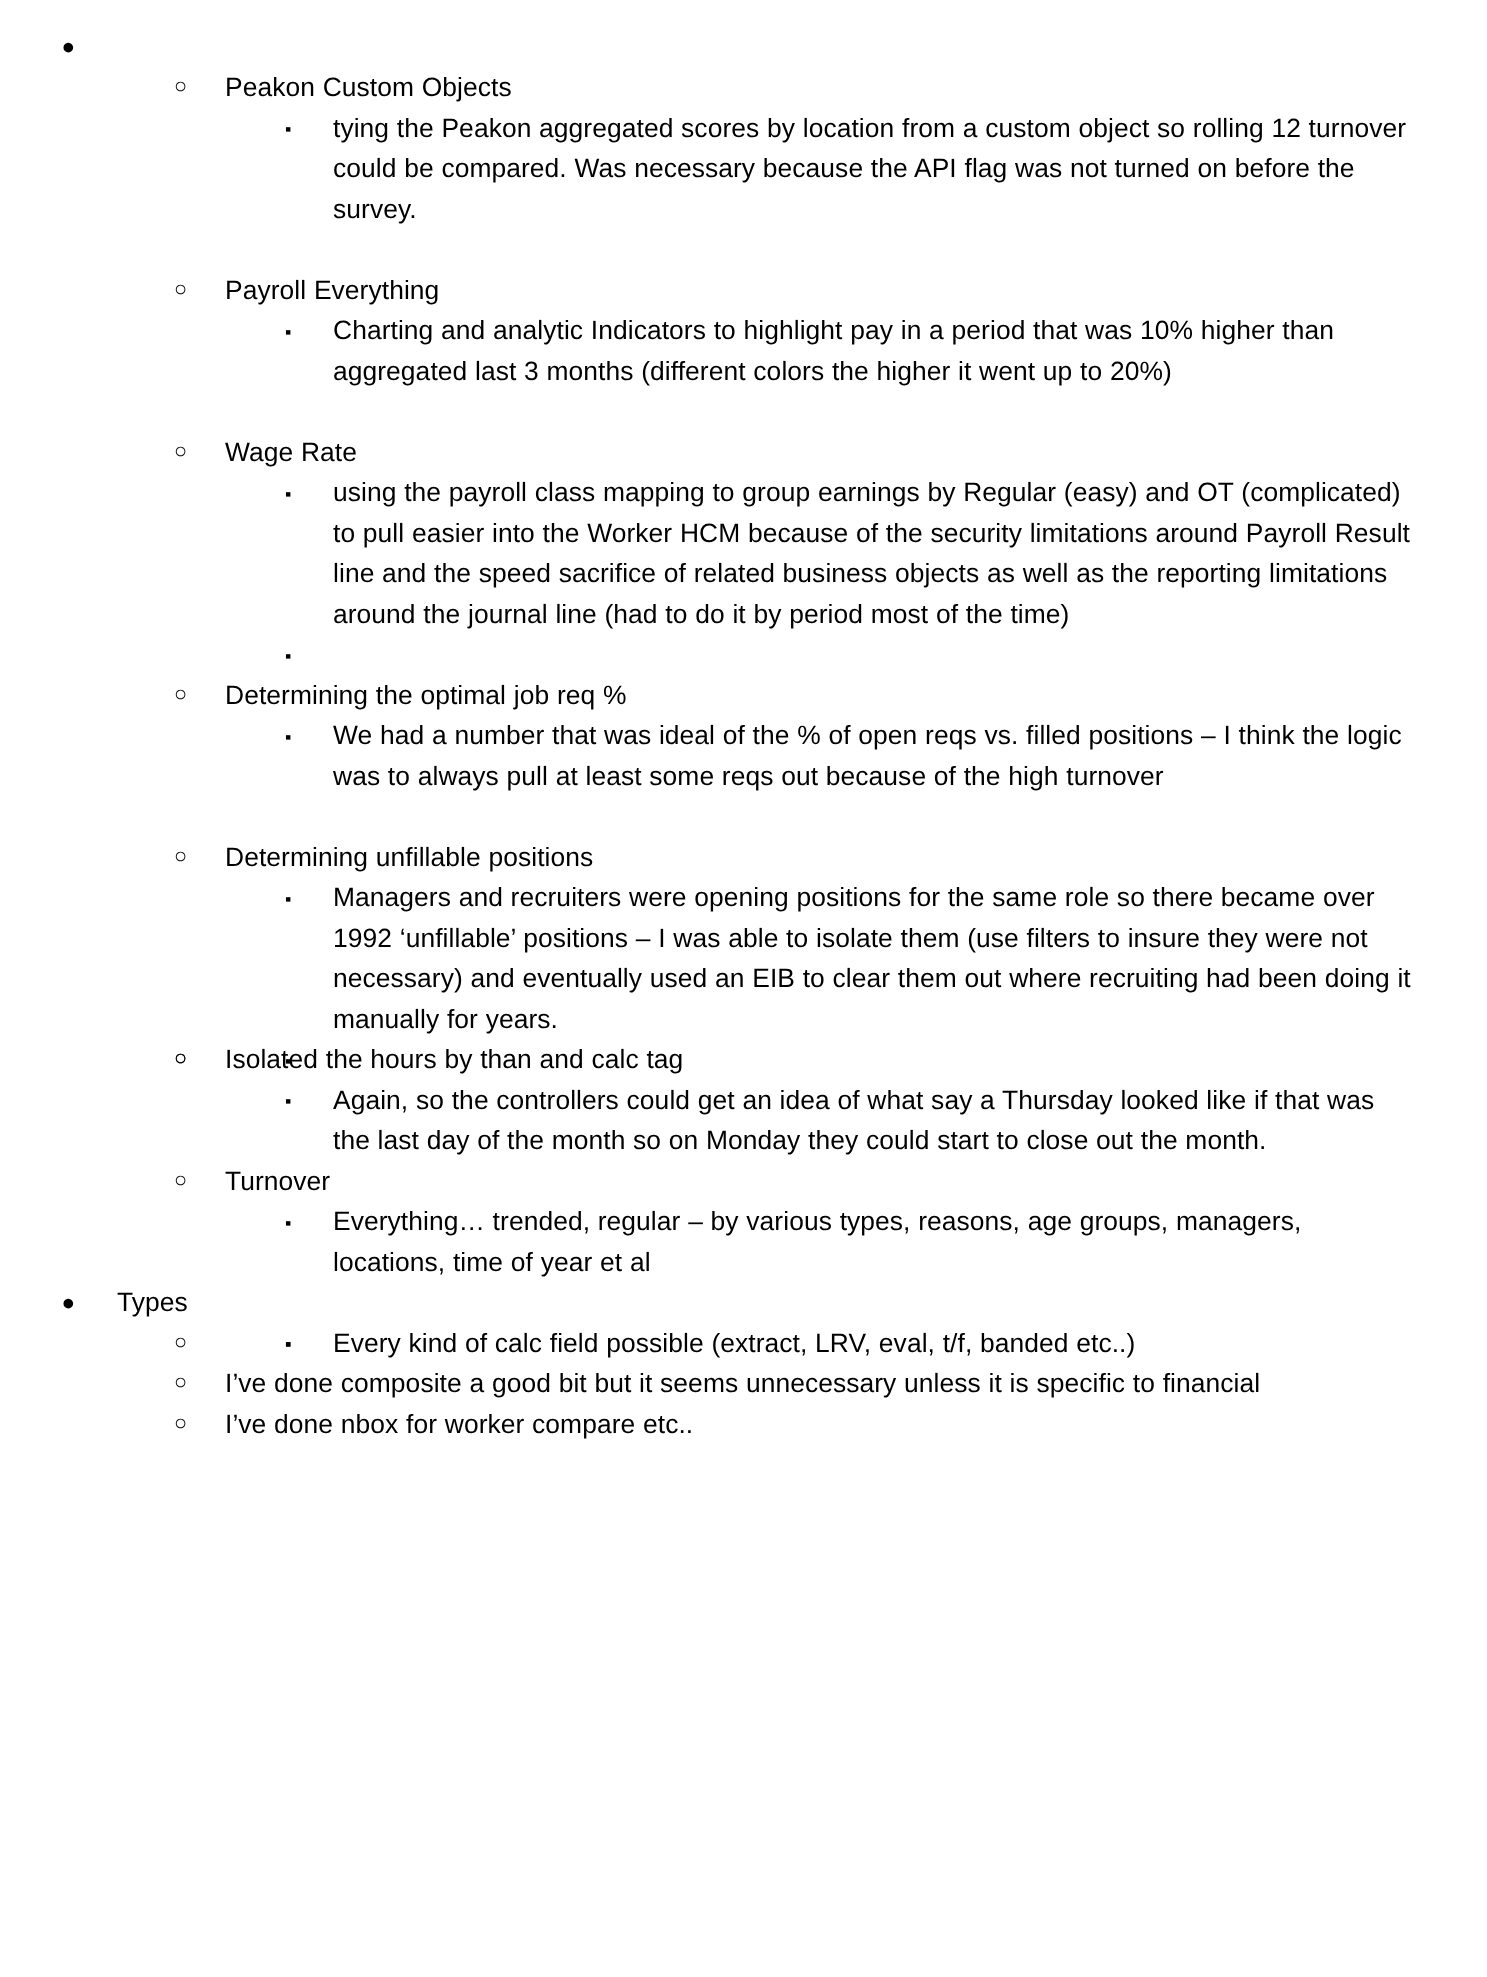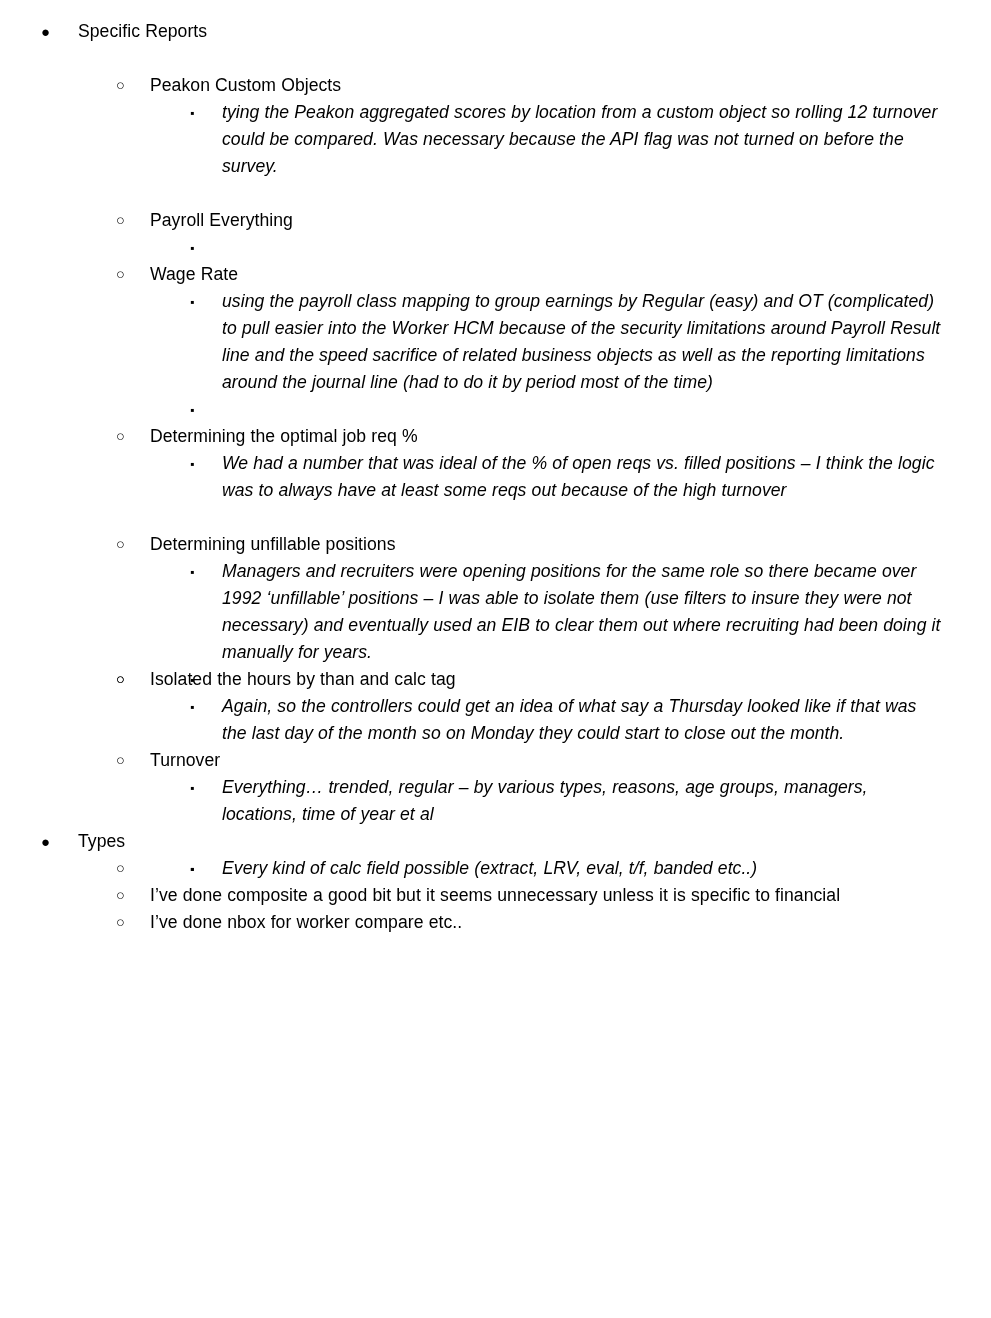--- a/index.html
+++ b/index.html
@@ -80,36 +80,34 @@
     padding-left: 222px;
     padding-right: 50px;
   }
   .lvl3 .marker {
     left: 190px;
     font-size: 12px;
     line-height: 28px;
   }
   .lvl3 .txt {
     max-width: 720px;
-    font-style: italic;
   }
 
   
   .gap {
     height: 27px;
   }
 </style>
 </head>
 <body>
 
 <div class="page">
 
   <div class="li lvl1">
     <span class="marker">●</span>
-    <span class="txt">Specific Reports</span>
   </div>
 
   <div class="gap"></div>
 
   <div class="li lvl2">
     <span class="marker">○</span>
     <span class="txt">Peakon Custom Objects</span>
   </div>
   <div class="li lvl3">
     <span class="marker">▪</span>
@@ -117,20 +115,21 @@
   </div>
 
   <div class="gap"></div>
 
   <div class="li lvl2">
     <span class="marker">○</span>
     <span class="txt">Payroll Everything</span>
   </div>
   <div class="li lvl3">
     <span class="marker">▪</span>
+    <span class="txt">Charting and analytic Indicators to highlight pay in a period that was 10% higher than aggregated last 3 months (different colors the higher it went up to 20%)</span>
   </div>
 
   <div class="gap"></div>
 
   <div class="li lvl2">
     <span class="marker">○</span>
     <span class="txt">Wage Rate</span>
   </div>
   <div class="li lvl3">
     <span class="marker">▪</span>
@@ -141,21 +140,21 @@
   </div>
 
   <div class="gap"></div>
 
   <div class="li lvl2">
     <span class="marker">○</span>
     <span class="txt">Determining the optimal job req %</span>
   </div>
   <div class="li lvl3">
     <span class="marker">▪</span>
-    <span class="txt">We had a number that was ideal of the % of open reqs vs. filled positions – I think the logic was to always have at least some reqs out because of the high turnover</span>
+    <span class="txt">We had a number that was ideal of the % of open reqs vs. filled positions – I think the logic was to always pull at least some reqs out because of the high turnover</span>
   </div>
 
   <div class="gap"></div>
 
   <div class="li lvl2">
     <span class="marker">○</span>
     <span class="txt">Determining unfillable positions</span>
   </div>
   <div class="li lvl3">
     <span class="marker">▪</span>

